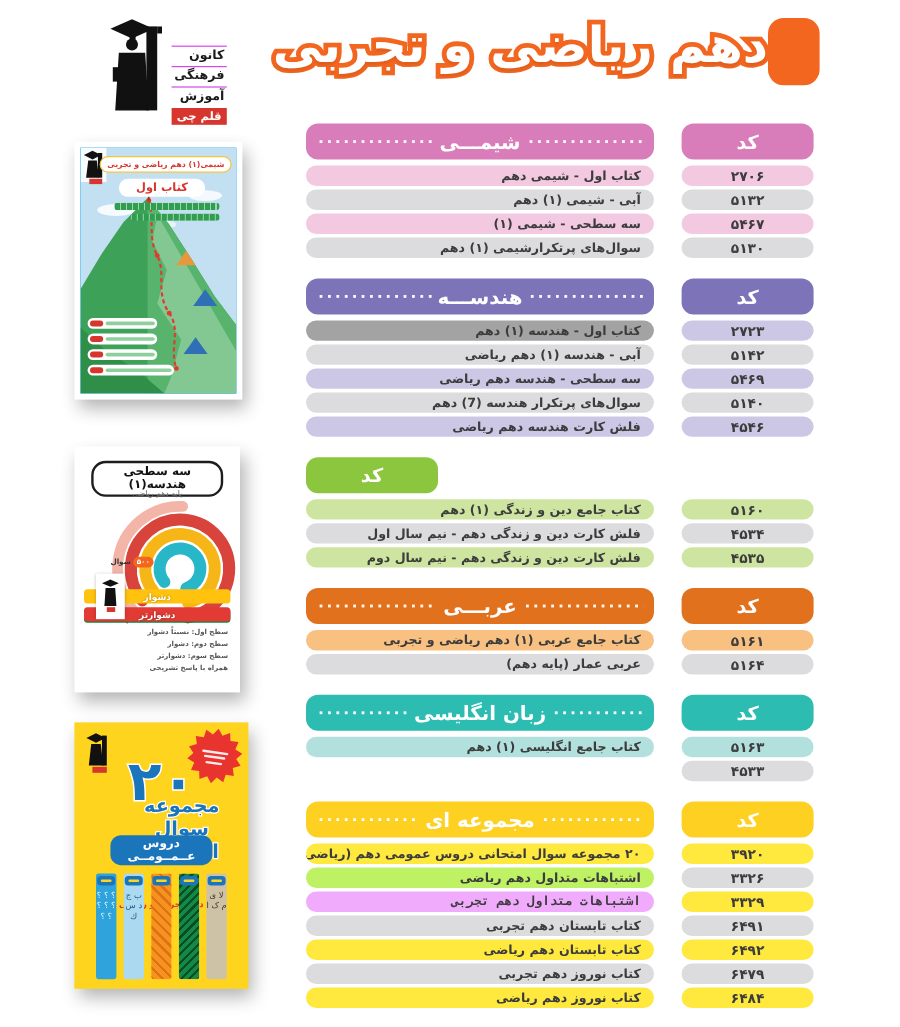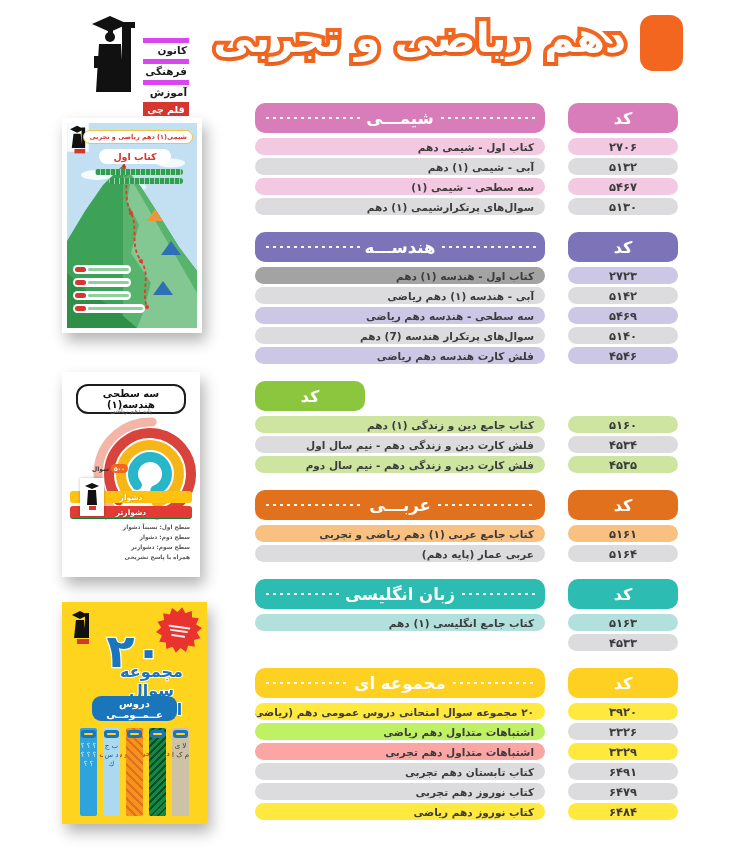--- a/index.html
+++ b/index.html
@@ -4,26 +4,26 @@
 <style>
   html,body{margin:0;padding:0;background:#fff;}
   .page{position:relative;width:750px;height:856px;background:#ffffff;overflow:hidden;
         font-family:"DejaVu Sans",sans-serif;}
 
   
   .logo{position:absolute;left:86px;top:10px;display:flex;gap:5px;align-items:flex-start;}
   .logo-figure{width:52px;height:88px;}
   .logo-text{display:flex;flex-direction:column;margin-top:28px;width:46px;}
   .logo-word{font-size:10.5px;font-weight:bold;color:#1b1b1b;padding:1px 2px 2px 0;
-             border-top:5px solid #d946ef;text-align:right;direction:rtl;line-height:1.25;}
+             border-top:1px solid #d946ef;text-align:right;direction:rtl;line-height:1.25;}
   .logo-badge{background:#d6362e;color:#fff;font-size:9.5px;font-weight:bold;text-align:center;
               padding:1.5px 3px;margin-top:1px;direction:rtl;}
 
   
-  .title-wrap{position:absolute;top:12px;right:67px;display:flex;align-items:flex-start;gap:14px;}
+  .title-wrap{position:absolute;top:12px;right:67px;display:flex;align-items:flex-start;}
   .page-title{margin:0;font-size:41px;font-weight:800;line-height:1.3;color:#ffffff;
               -webkit-text-stroke:8px #f2661f;paint-order:stroke fill;direction:rtl;
               text-shadow:0 2px 2px rgba(0,0,0,.07);white-space:nowrap;}
   .title-block{width:43px;height:56px;border-radius:13px;background:#f2661f;margin-top:3px;}
 
   
   .sections{position:absolute;left:255px;top:103px;width:423px;}
   .sec{margin-bottom:17px;}
   .sec-head{display:flex;gap:23px;height:30px;margin-bottom:5px;}
   .sec-title{flex:1;border-radius:10px;display:flex;align-items:center;color:#fff;font-weight:bold;
@@ -247,26 +247,30 @@
         </div>
         <div class="row">
           <div class="row-title" style="background: rgb(255, 233, 62);">۲۰ مجموعه سوال امتحانی دروس عمومی دهم (ریاضی و تجربی)</div>
           <div class="row-code" style="background: rgb(255, 233, 62);">۳۹۲۰</div>
         </div>
         <div class="row">
           <div class="row-title" style="background: #bef264;">اشتباهات متداول دهم ریاضی</div>
           <div class="row-code" style="background: rgb(220, 220, 222);">۳۳۲۶</div>
         </div>
         <div class="row">
-          <div class="row-title" style="background: #fca5a5;">اشتباهات متداول دهم تجربی</div>
+          <div class="row-title" style="background: #f0abfc; font-family: Liberation Mono, monospace;">اشتباهات متداول دهم تجربی</div>
           <div class="row-code" style="background: rgb(255, 233, 62);">۳۳۲۹</div>
         </div>
         <div class="row">
           <div class="row-title" style="background: rgb(220, 220, 222);">کتاب تابستان دهم تجربی</div>
           <div class="row-code" style="background: rgb(220, 220, 222);">۶۴۹۱</div>
+        </div>
+        <div class="row">
+          <div class="row-title" style="background: rgb(255, 233, 62);">کتاب تابستان دهم ریاضی</div>
+          <div class="row-code" style="background: rgb(255, 233, 62);">۶۴۹۲</div>
         </div>
         <div class="row">
           <div class="row-title" style="background: rgb(220, 220, 222);">کتاب نوروز دهم تجربی</div>
           <div class="row-code" style="background: rgb(220, 220, 222);">۶۴۷۹</div>
         </div>
         <div class="row">
           <div class="row-title" style="background: rgb(255, 233, 62);">کتاب نوروز دهم ریاضی</div>
           <div class="row-code" style="background: rgb(255, 233, 62);">۶۴۸۴</div>
         </div>
       </section>

